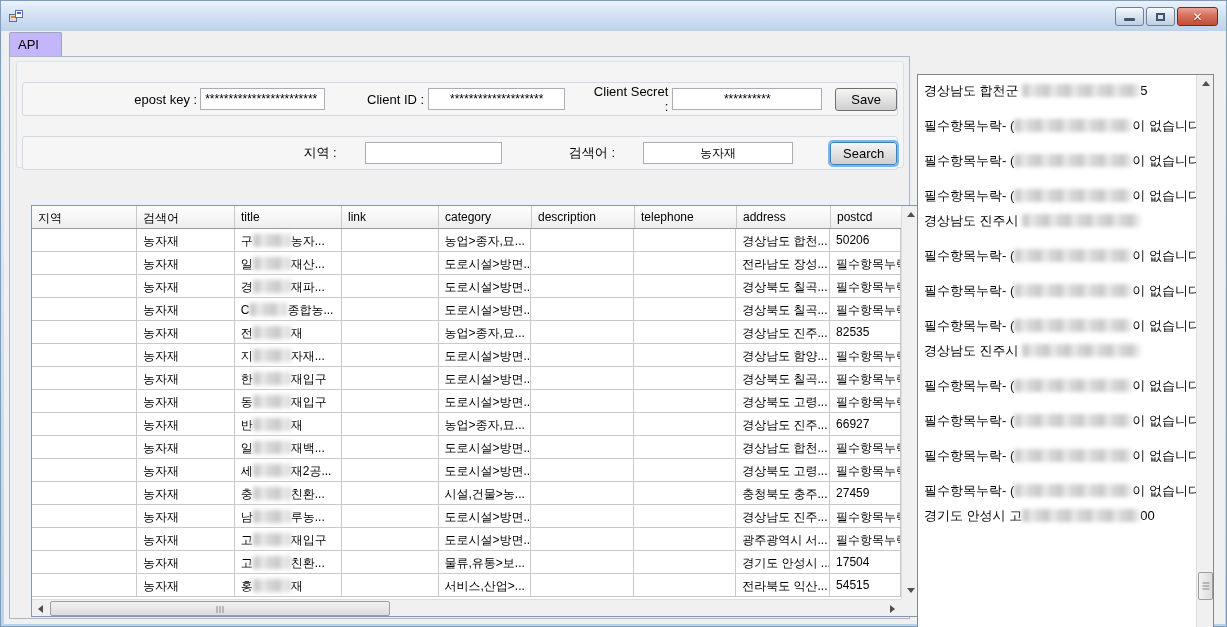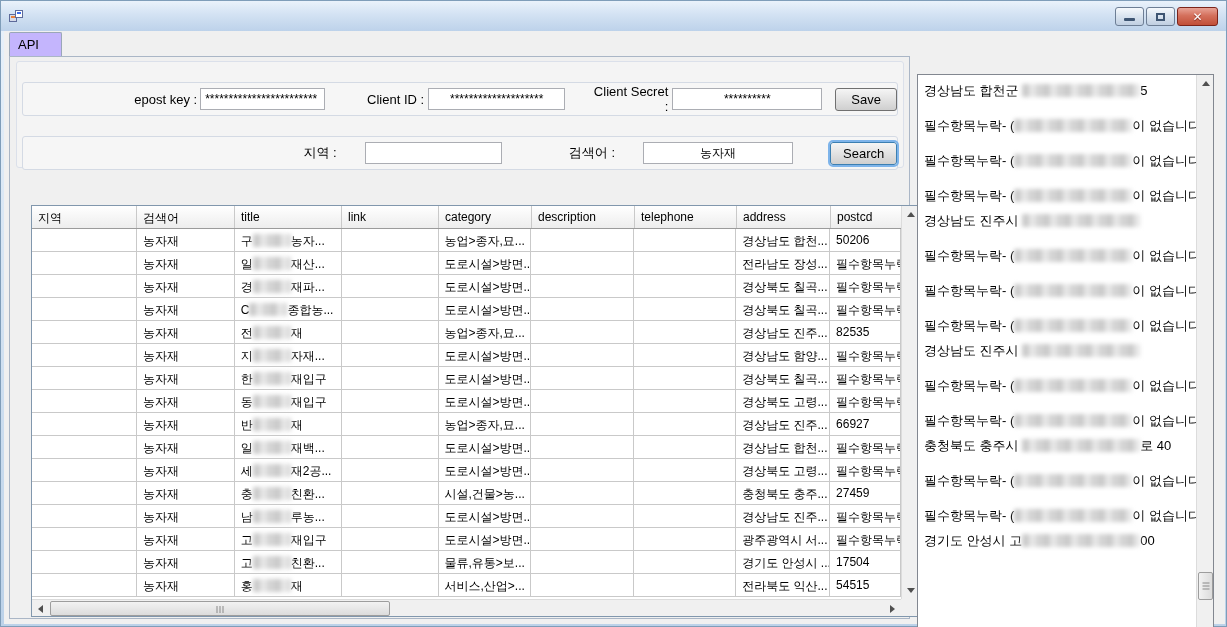--- a/index.html
+++ b/index.html
@@ -370,21 +370,20 @@
           <div class="log-item gap">필수항목누락- (<span class="redact r-err"></span>이 없습니다.).</div>
           <div class="log-item gap">필수항목누락- (<span class="redact r-err"></span>이 없습니다.).</div>
           <div class="log-item gap">필수항목누락- (<span class="redact r-err"></span>이 없습니다.).</div>
           <div class="log-item">경상남도 진주시 <span class="redact r-addr"></span></div>
           <div class="log-item gap">필수항목누락- (<span class="redact r-err"></span>이 없습니다.).</div>
           <div class="log-item gap">필수항목누락- (<span class="redact r-err"></span>이 없습니다.).</div>
           <div class="log-item gap">필수항목누락- (<span class="redact r-err"></span>이 없습니다.).</div>
           <div class="log-item">경상남도 진주시 <span class="redact r-addr"></span></div>
           <div class="log-item gap">필수항목누락- (<span class="redact r-err"></span>이 없습니다.).</div>
           <div class="log-item gap">필수항목누락- (<span class="redact r-err"></span>이 없습니다.).</div>
-          <div class="log-item">충청북도 충주시 <span class="redact r-addr"></span>로 40</div>
           <div class="log-item gap">필수항목누락- (<span class="redact r-err"></span>이 없습니다.).</div>
           <div class="log-item gap">필수항목누락- (<span class="redact r-err"></span>이 없습니다.).</div>
           <div class="log-item">경기도 안성시 고<span class="redact r-addr"></span>00</div>
         </div>
       <div class="log-vsb">
         <span class="sb-btn" style="top:0">
             <span class="arrow ar-up"></span>
           </span>
         <span class="v-thumb" style="bottom:42px">
             <span class="grip">

